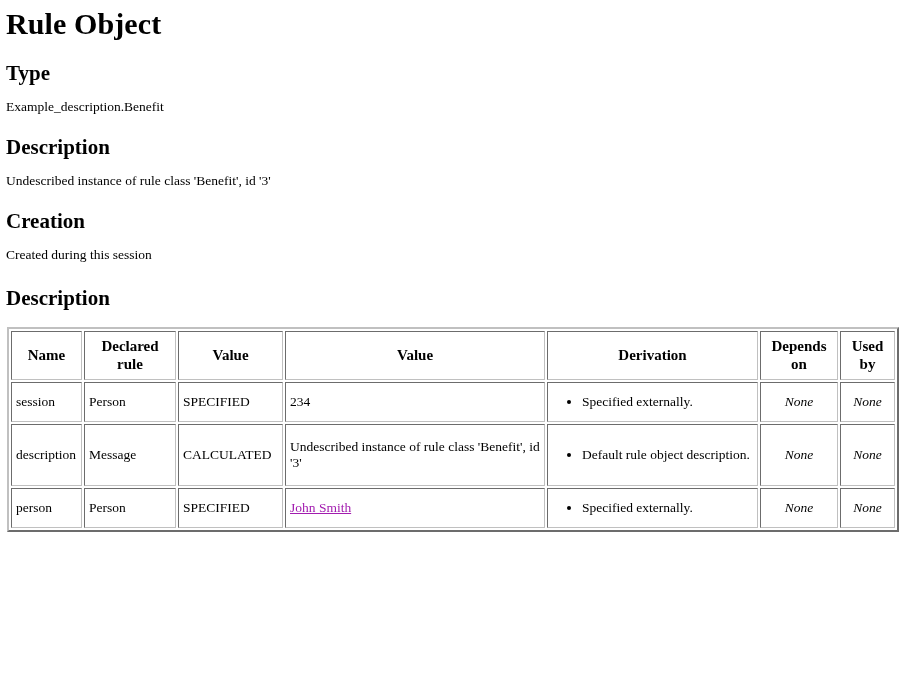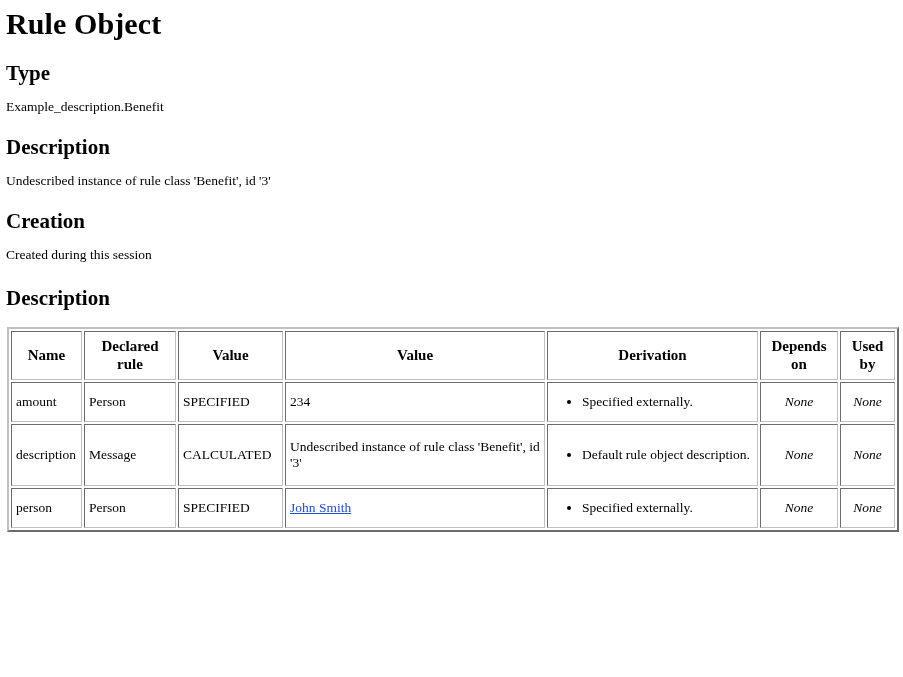--- a/index.html
+++ b/index.html
@@ -112,21 +112,21 @@
     padding: 0 0 0 30px;
     list-style-type: disc;
     line-height: 1.2;
   }
   ul.deriv-list li {
     margin: 0;
     padding: 0;
   }
 
   a.value-link {
-    color: #1d4ed8;
+    color: #a21caf;
     text-decoration: underline;
   }
 </style>
 </head>
 <body>
 
 <div class="page">
 
   <h1 class="doc-title">Rule Object</h1>
 
@@ -159,21 +159,21 @@
         <th>Declared rule</th>
         <th>Value</th>
         <th>Value</th>
         <th>Derivation</th>
         <th>Depends on</th>
         <th>Used by</th>
       </tr>
     </thead>
     <tbody>
       <tr class="row-amount">
-        <td class="cell-text">amount</td>
+        <td class="cell-text">session</td>
         <td class="cell-text">Person</td>
         <td class="cell-text">SPECIFIED</td>
         <td class="cell-text">234</td>
         <td class="cell-deriv">
           <ul class="deriv-list">
             <li>Specified externally.</li>
           </ul>
         </td>
         <td class="cell-none">None</td>
         <td class="cell-none">None</td>

